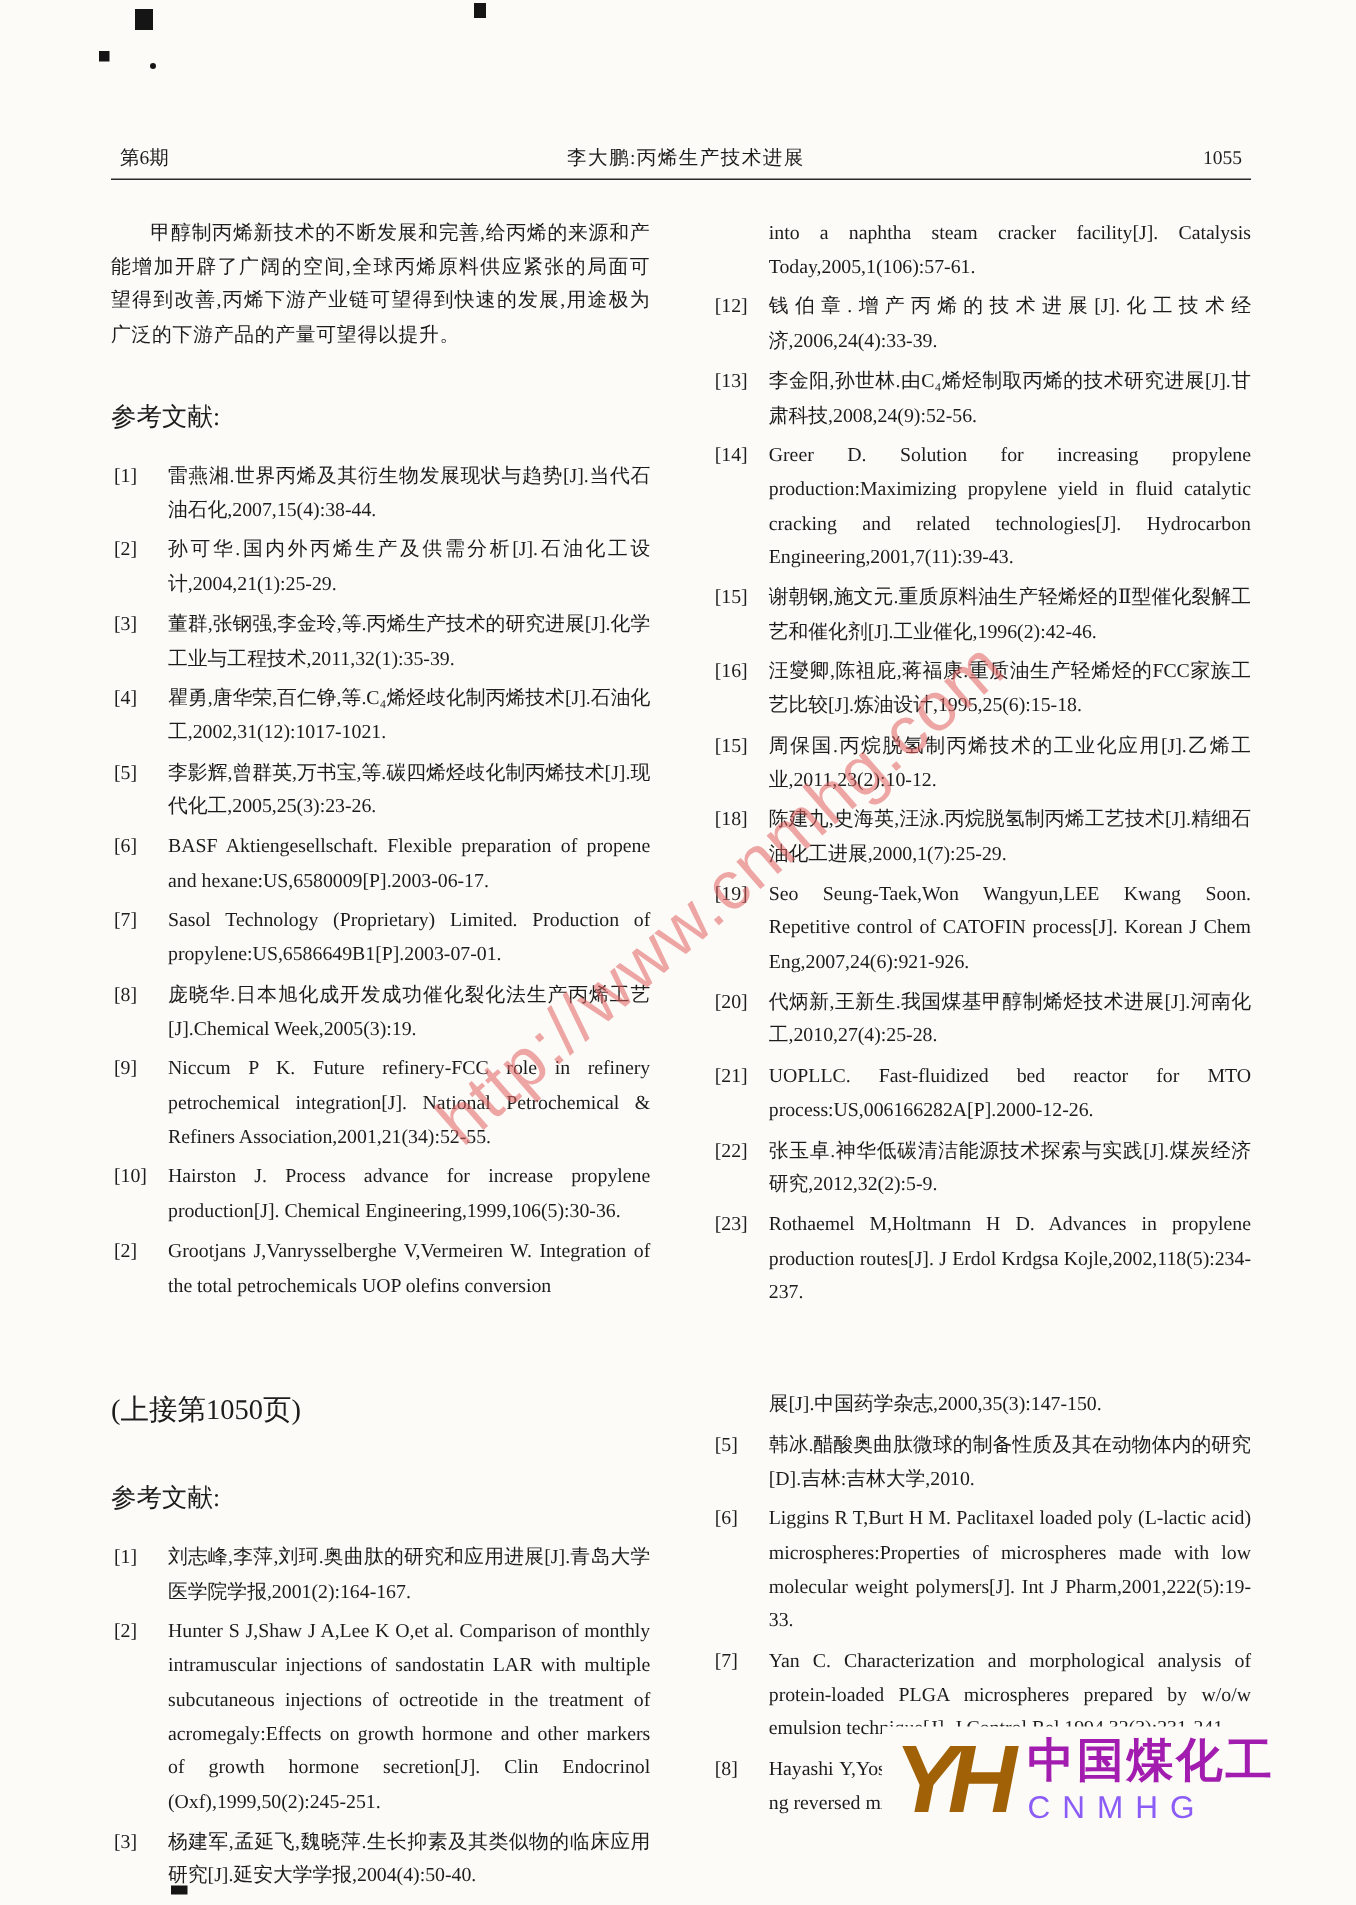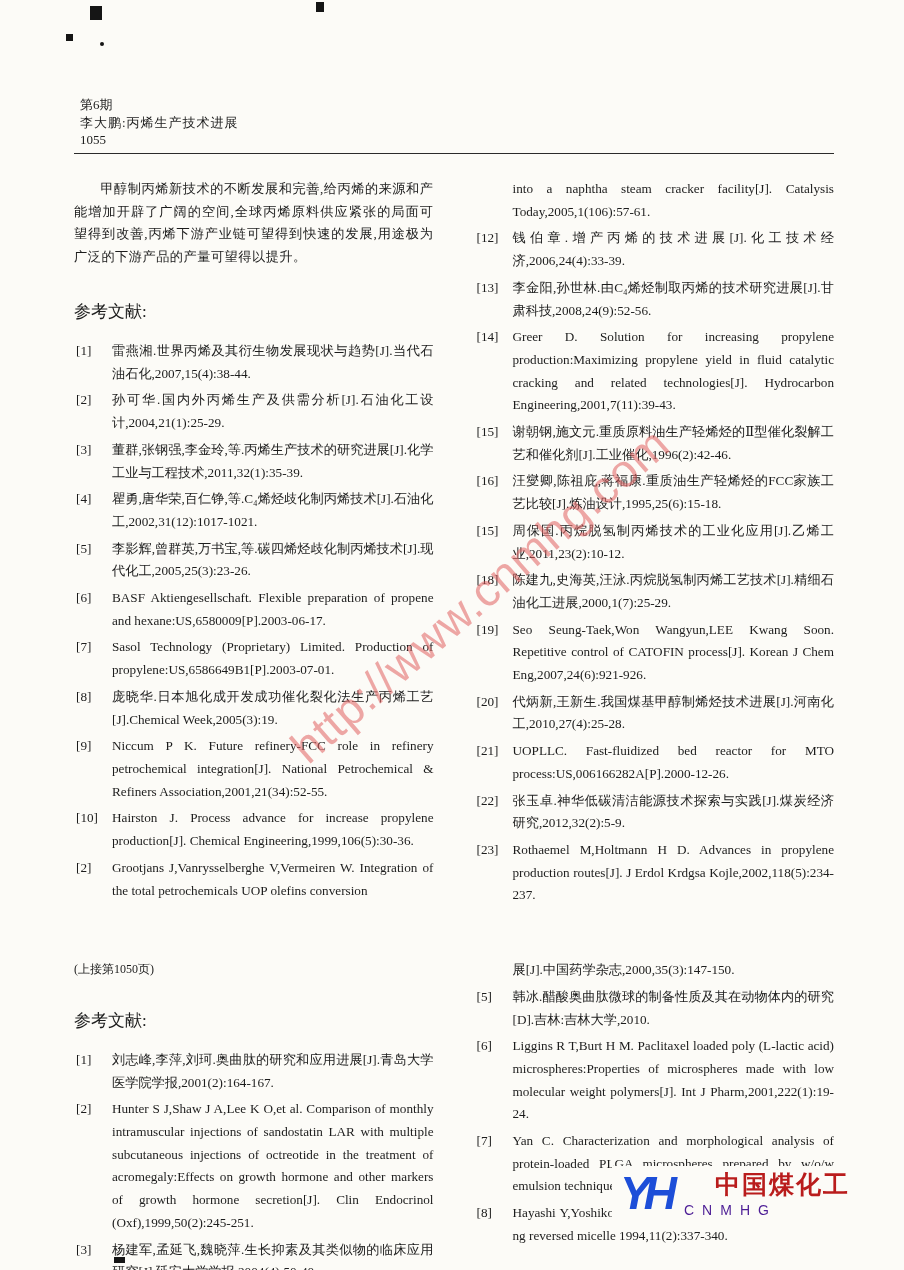--- a/index.html
+++ b/index.html
@@ -6,56 +6,56 @@
   html, body { background: #d8d5cf; }
   body { width: 904px; font-family: "Liberation Serif", "DejaVu Serif", serif; }
   .page {
     position: relative;
     width: 904px; height: 1270px;
     background: #fcfbf7;
     color: #1c1c1c;
     overflow: hidden;
   }
   .content { padding: 96px 70px 0 74px; position: relative; z-index: 1; }
-  .header { display: flex; justify-content: space-between; align-items: baseline; font-size: 13px; padding: 0 6px 5px 6px; flex-direction: column; }
+  .header { display: flex; justify-content: space-between; align-items: baseline; font-size: 13px; padding: 0 6px 5px 6px; }
   .header-title { letter-spacing: 1px; }
   .header-rule { border-top: 1.7px solid #2b2b2b; margin-bottom: 24px; }
   .columns { display: flex; gap: 41px; }
   .col { flex: 1 1 0; font-size: 13.2px; line-height: 1.72; text-align: justify; }
   .intro { text-indent: 2em; margin-bottom: 28px; letter-spacing: 0.5px; }
   .refs-heading { font-weight: normal; font-size: 17px; margin-bottom: 14px; }
   .ref { position: relative; padding-left: 38px; margin-bottom: 4px; }
   .ref-label { position: absolute; left: 2px; top: 0; }
   .ref-cont { padding-left: 38px; margin-bottom: 4px; }
   .section2 { margin-top: 48px; }
-  .cont-note { font-size: 12px; margin-bottom: 26px; }
+  .cont-note { font-size: 19px; margin-bottom: 26px; }
   .watermark {
     position: absolute; top: 568px; left: 130px; width: 700px;
     text-align: center; transform: rotate(-41deg);
     font-family: "Liberation Sans", "DejaVu Sans", sans-serif;
     font-size: 46px; letter-spacing: 1px;
     color: rgba(224, 96, 96, 0.55);
     pointer-events: none; z-index: 2; white-space: nowrap;
   }
   .logo {
     position: absolute; right: 46px; bottom: 48px;
     display: flex; align-items: center;
     background: #fcfbf7; padding: 4px 8px; z-index: 3;
   }
   .logo-mark {
     font-family: "Liberation Sans", "DejaVu Sans", sans-serif;
     font-weight: bold; font-style: italic;
-    font-size: 46px; line-height: 0.95;
-    color: #1d4ed8; letter-spacing: -7px; margin-right: 14px;
+    font-size: 64px; line-height: 0.95;
+    color: #a16207; letter-spacing: -7px; margin-right: 14px;
   }
   .logo-text { display: flex; flex-direction: column; }
-  .logo-name { color: #b91c1c; font-size: 25px; font-weight: bold; letter-spacing: 2px; line-height: 1.2; margin-left: 31px; }
+  .logo-name { color: #a21caf; font-size: 31px; font-weight: bold; letter-spacing: 2px; line-height: 1.2; }
   .logo-sub {
     font-family: "Liberation Sans", "DejaVu Sans", sans-serif;
-    color: #4c1d95; font-size: 14px; letter-spacing: 8px; margin-top: 2px;
+    color: #8b5cf6; font-size: 21px; letter-spacing: 8px; margin-top: 2px;
   }
   .artifact { position: absolute; background: #151515; z-index: 4; }
   .artifact.a1 { left: 90px; top: 6px; width: 12px; height: 14px; }
   .artifact.a2 { left: 316px; top: 2px; width: 8px; height: 10px; }
   .artifact.a3 { left: 66px; top: 34px; width: 7px; height: 7px; }
   .artifact.a4 { left: 100px; top: 42px; width: 4px; height: 4px; border-radius: 50%; }
   .artifact.a5 { left: 114px; top: 1257px; width: 11px; height: 6px; }
 </style>
 </head>
 <body>
@@ -151,21 +151,21 @@
 
             <div class="ref"><span class="ref-label">[4]</span><span>陈庆华,瞿文.多肽、蛋白质类药物缓释剂型的研究进</span></div>
           </div>
       </div>
       <div class="col">
         <div class="ref-cont">展[J].中国药学杂志,2000,35(3):147-150.</div>
         <div>
 
             <div class="ref"><span class="ref-label">[5]</span><span>韩冰.醋酸奥曲肽微球的制备性质及其在动物体内的研究[D].吉林:吉林大学,2010.</span></div>
 
-            <div class="ref"><span class="ref-label">[6]</span><span>Liggins R T,Burt H M. Paclitaxel loaded poly (L-lactic acid) microspheres:Properties of microspheres made with low molecular weight polymers[J]. Int J Pharm,2001,222(1):19-24.</span></div>
+            <div class="ref"><span class="ref-label">[6]</span><span>Liggins R T,Burt H M. Paclitaxel loaded poly (L-lactic acid) microspheres:Properties of microspheres made with low molecular weight polymers[J]. Int J Pharm,2001,222(5):19-33.</span></div>
 
             <div class="ref"><span class="ref-label">[7]</span><span>Yan C. Characterization and morphological analysis of protein-loaded PLGA microspheres prepared by w/o/w emulsion technique[J]. J Control Rel,1994,32(3):231-241.</span></div>
 
             <div class="ref"><span class="ref-label">[8]</span><span>Hayashi Y,Yoshiko S,Aso Y,et al. Entrapment of proteins in ng reversed micelle 1994,11(2):337-340.</span></div>
           </div>
       </div>
     </div>
 
   </div>
 

